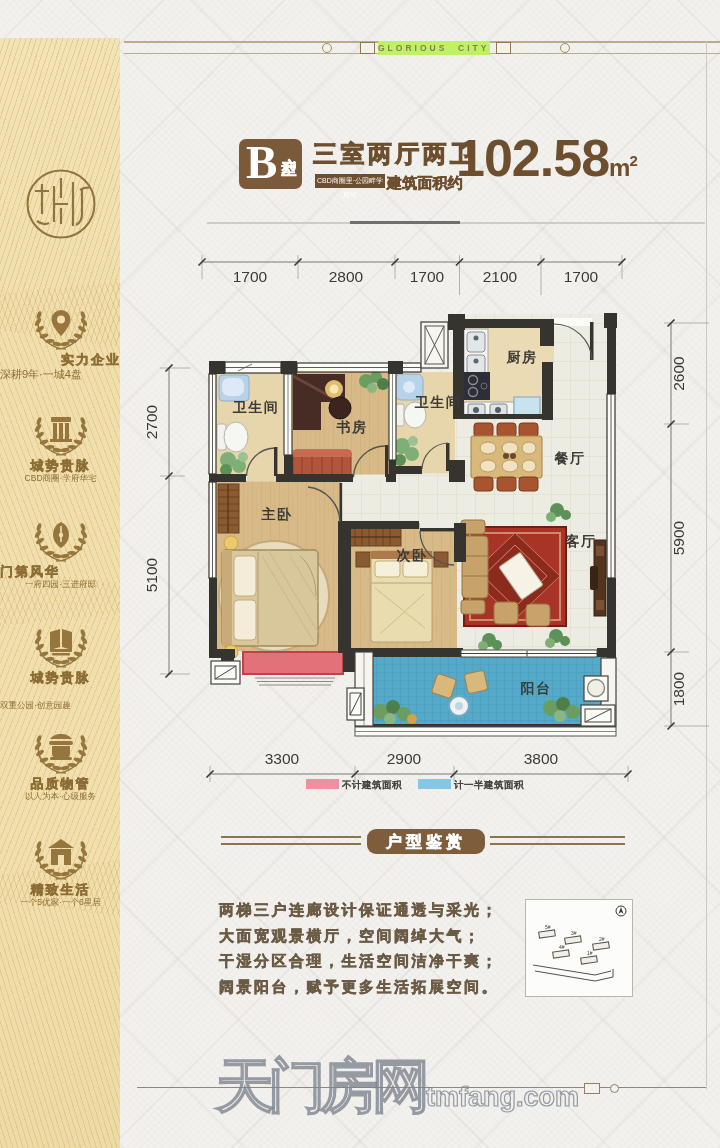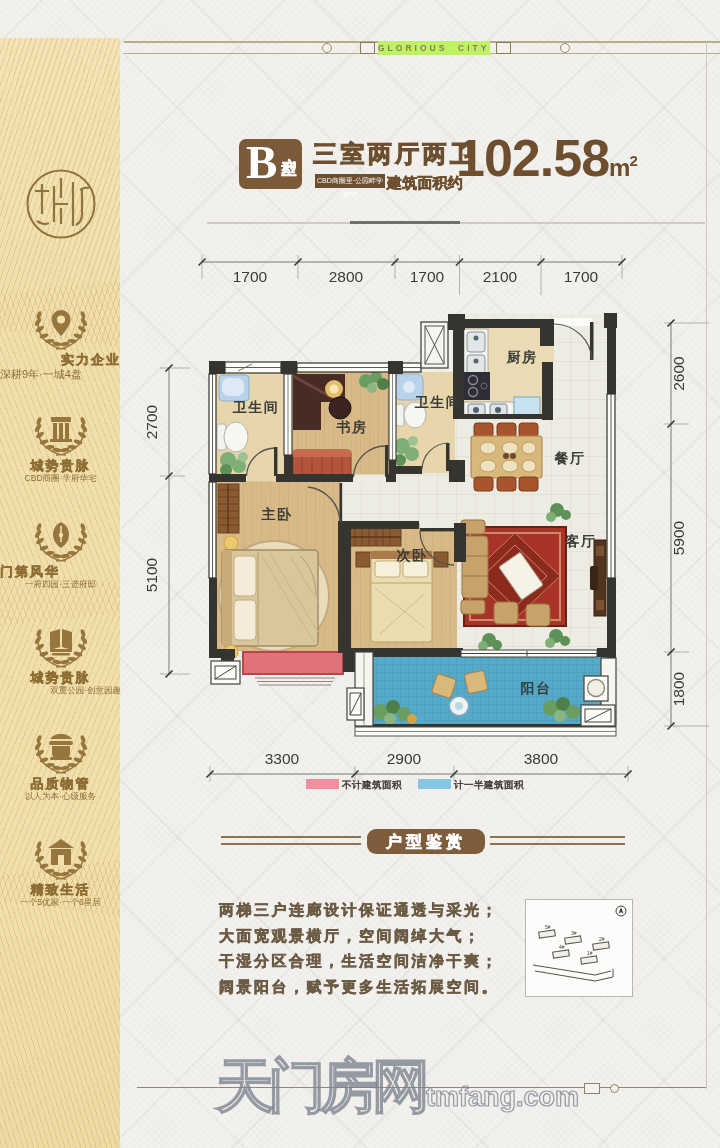--- a/index.html
+++ b/index.html
@@ -124,21 +124,21 @@
     </g>
 </svg>
 
 <div class="cjk abs" style="left:0;top:351px;width:121px;text-align:right;color:#8d6d34;font-size:13px;font-weight:bold;letter-spacing:2px">实力企业</div>
 <div class="abs" style="left:0;top:367px;width:121px;text-align:left;color:#8d6d34;font-size:11px;letter-spacing:0px">深耕9年·一城4盘</div>
 <div class="cjk abs" style="left:0;top:457px;width:121px;text-align:center;color:#8d6d34;font-size:13px;font-weight:bold;letter-spacing:2px">城势贵脉</div>
 <div class="abs" style="left:0;top:473px;width:121px;text-align:center;color:#8d6d34;font-size:8.5px;letter-spacing:0px">CBD商圈·学府华宅</div>
 <div class="cjk abs" style="left:0;top:563px;width:121px;text-align:left;color:#8d6d34;font-size:13px;font-weight:bold;letter-spacing:2px">门第风华</div>
 <div class="abs" style="left:0;top:579px;width:121px;text-align:center;color:#8d6d34;font-size:8.5px;letter-spacing:0px">一府四园·三进府邸</div>
 <div class="cjk abs" style="left:0;top:669px;width:121px;text-align:center;color:#8d6d34;font-size:13px;font-weight:bold;letter-spacing:2px">城势贵脉</div>
-<div class="abs" style="left:0;top:685px;width:121px;text-align:right;color:#8d6d34;font-size:8.5px;letter-spacing:0px">双重公园·创意园趣</div>
+<div class="abs" style="left:0;top:700px;width:121px;text-align:left;color:#8d6d34;font-size:8.5px;letter-spacing:0px">双重公园·创意园趣</div>
 <div class="cjk abs" style="left:0;top:775px;width:121px;text-align:center;color:#8d6d34;font-size:13px;font-weight:bold;letter-spacing:2px">品质物管</div>
 <div class="abs" style="left:0;top:791px;width:121px;text-align:center;color:#8d6d34;font-size:8.5px;letter-spacing:0px">以人为本·心级服务</div>
 <div class="cjk abs" style="left:0;top:881px;width:121px;text-align:center;color:#8d6d34;font-size:13px;font-weight:bold;letter-spacing:2px">精致生活</div>
 <div class="abs" style="left:0;top:897px;width:121px;text-align:center;color:#8d6d34;font-size:8.5px;letter-spacing:0px">一个5优家·一个6星居</div>
 
 <div class="abs" style="left:239px;top:139px;width:63px;height:50px;background:#7a5a38;border-radius:7px;">
   <span class="abs" style="left:7px;top:-4px;color:#fff;font-family:'Liberation Serif',serif;font-size:47px;font-weight:bold">B</span>
   <span class="cjk abs" style="left:40px;top:6px;color:#fff;font-size:15px;font-weight:bold;writing-mode:vertical-rl;letter-spacing:4px">户型</span>
 </div>
 

